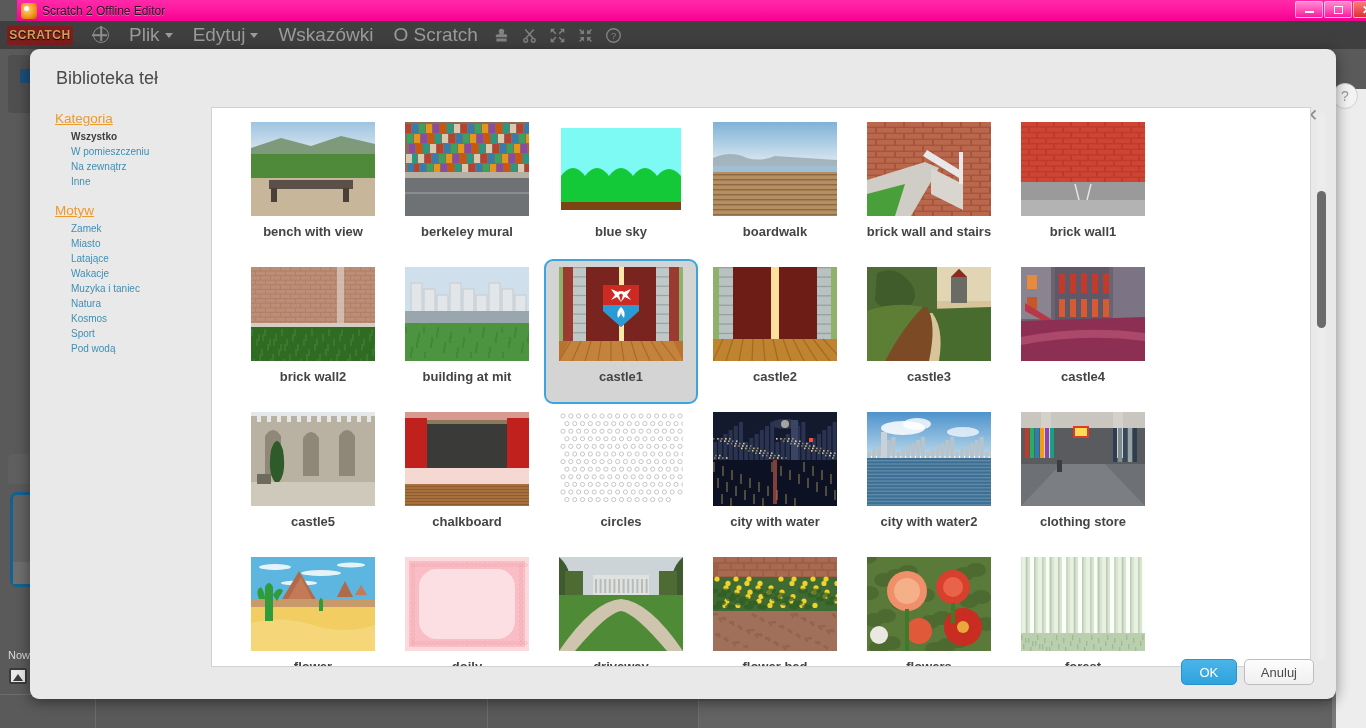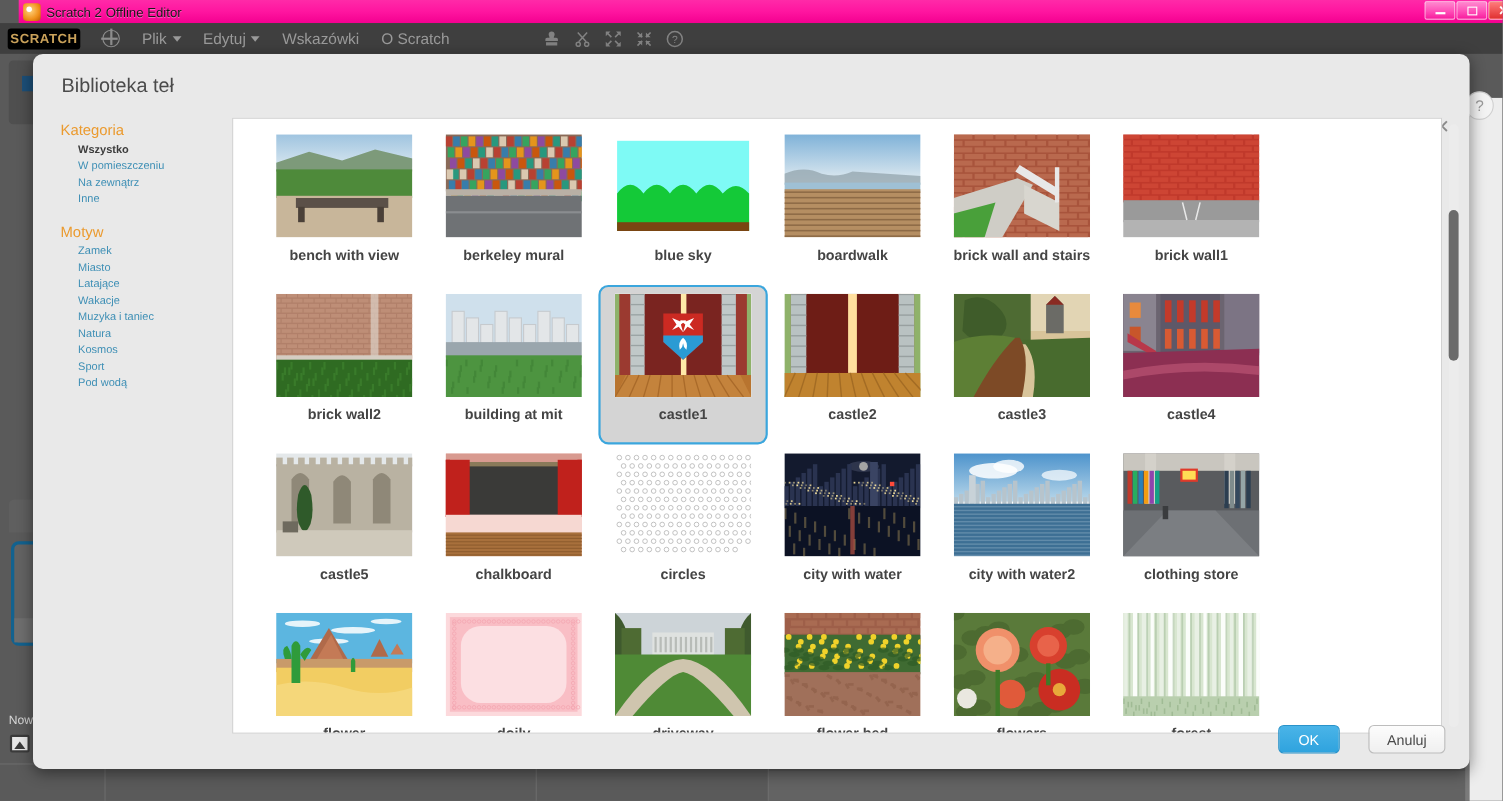--- a/index.html
+++ b/index.html
@@ -44,39 +44,39 @@
   #winctl .glyph-min { width: 9px; height: 2px; background: #fff; margin-top: 5px; }
   #winctl .glyph-max { width: 9px; height: 8px; border: 1.5px solid #fff; }
 
   
   #menubar {
     position: absolute; left: 0; top: 21px; width: 1366px; height: 28px;
     background: #3f3f3f; display: flex; align-items: center;
   }
   #logo {
     margin-left: 7px; width: 66px; height: 19px; border-radius: 3px;
-    background: #000000; color: #c9a15a; font-size: 12px; font-weight: bold;
+    background: #7f1d1d; color: #c9a15a; font-size: 12px; font-weight: bold;
     display: flex; align-items: center; justify-content: center;
     letter-spacing: .5px; font-family: "Liberation Sans", sans-serif;
     text-shadow: 0 1px 1px #000;
   }
   #menubar .globe {
     margin-left: 20px; width: 16px; height: 16px; border-radius: 50%;
     border: 1.6px solid #8d8d8d; position: relative;
   }
   #menubar .globe:before {
     content:""; position:absolute; left:50%; top:-1.6px; width:1.6px; height:15px;
     background:#8d8d8d; transform: translateX(-50%);
   }
   #menubar .globe:after {
     content:""; position:absolute; top:50%; left:-1.6px; width:15px; height:1.6px;
     background:#8d8d8d; transform: translateY(-50%);
   }
   #menubar .mi {
-    margin-left: 20px; color: #9a9a9a; font-size: 14px; display: flex;
+    margin-left: 20px; color: #9a9a9a; font-size: 19px; display: flex;
     align-items: center; gap: 5px; white-space: nowrap;
   }
   #menubar .mi .caret {
     width: 0; height: 0; border-left: 4px solid transparent;
     border-right: 4px solid transparent; border-top: 5px solid #9a9a9a;
   }
   #tools { position: absolute; left: 493px; top: 0; height: 28px; display: flex; align-items: center; gap: 11px; }
   #tools .ti { width: 17px; height: 17px; opacity: .55; }
 
   
@@ -112,21 +112,21 @@
     box-shadow: 0 3px 14px rgba(0,0,0,.45);
   }
   #modal-close {
     position: absolute; right: 14px; top: 56px; width: 22px; height: 22px;
     color: #8a8a8a; font-size: 17px; line-height: 22px; text-align: center;
   }
   #modal-title {
     position: absolute; left: 26px; top: 19px; font-size: 18px; color: #4a4a4a;
   }
   #sidebar { position: absolute; left: 25px; top: 62px; width: 155px; }
-  .side-head { color: #eb9a2e; font-size: 13.5px; margin-top: 14px; margin-bottom: 3px; }
+  .side-head { color: #eb9a2e; font-size: 13.5px; margin-top: 14px; margin-bottom: 3px; text-decoration: underline; }
   .side-head.first { margin-top: 0; }
   .side-item { color: #3e8fb5; font-size: 10px; padding: 2px 0 2px 16px; white-space: nowrap; }
   .side-item.active { color: #3d3d3d; font-weight: bold; }
 
   
   #grid-wrap {
     position: absolute; left: 181px; top: 58px; width: 1100px; height: 560px;
     background: #fff; border: 1px solid #d2d2d2; overflow: hidden;
   }
   #grid {
@@ -146,21 +146,21 @@
   .cap { margin-top: 8px; font-size: 13px; color: #444; text-align: center;
     width: 150px; white-space: nowrap; overflow: hidden; text-overflow: ellipsis; }
 
   
   #sb-track { position: absolute; right: 10px; top: 64px; width: 9px; height: 548px;
     background: #ececec; border-radius: 5px; }
   #sb-thumb { position: absolute; left: 0; top: 78px; width: 9px; height: 137px;
     background: #6b6b6b; border-radius: 5px; }
 
   
-  #footer { position: absolute; right: 22px; bottom: 14px; display: flex; gap: 26px; }
+  #footer { position: absolute; right: 22px; bottom: 14px; display: flex; gap: 7px; }
   .btn { height: 26px; min-width: 56px; padding: 0 16px; border-radius: 5px;
     font-size: 13px; display: flex; align-items: center; justify-content: center;
     border: 1px solid #bdbdbd; }
   .btn.ok { background: linear-gradient(to bottom,#4ab4e8,#2fa3de); color: #fff; border-color: #2a93ca; }
   .btn.cancel { background: linear-gradient(to bottom,#fdfdfd,#efefef); color: #4a4a4a; }
 </style>
 </head>
 <body>
 
 <div id="app">

